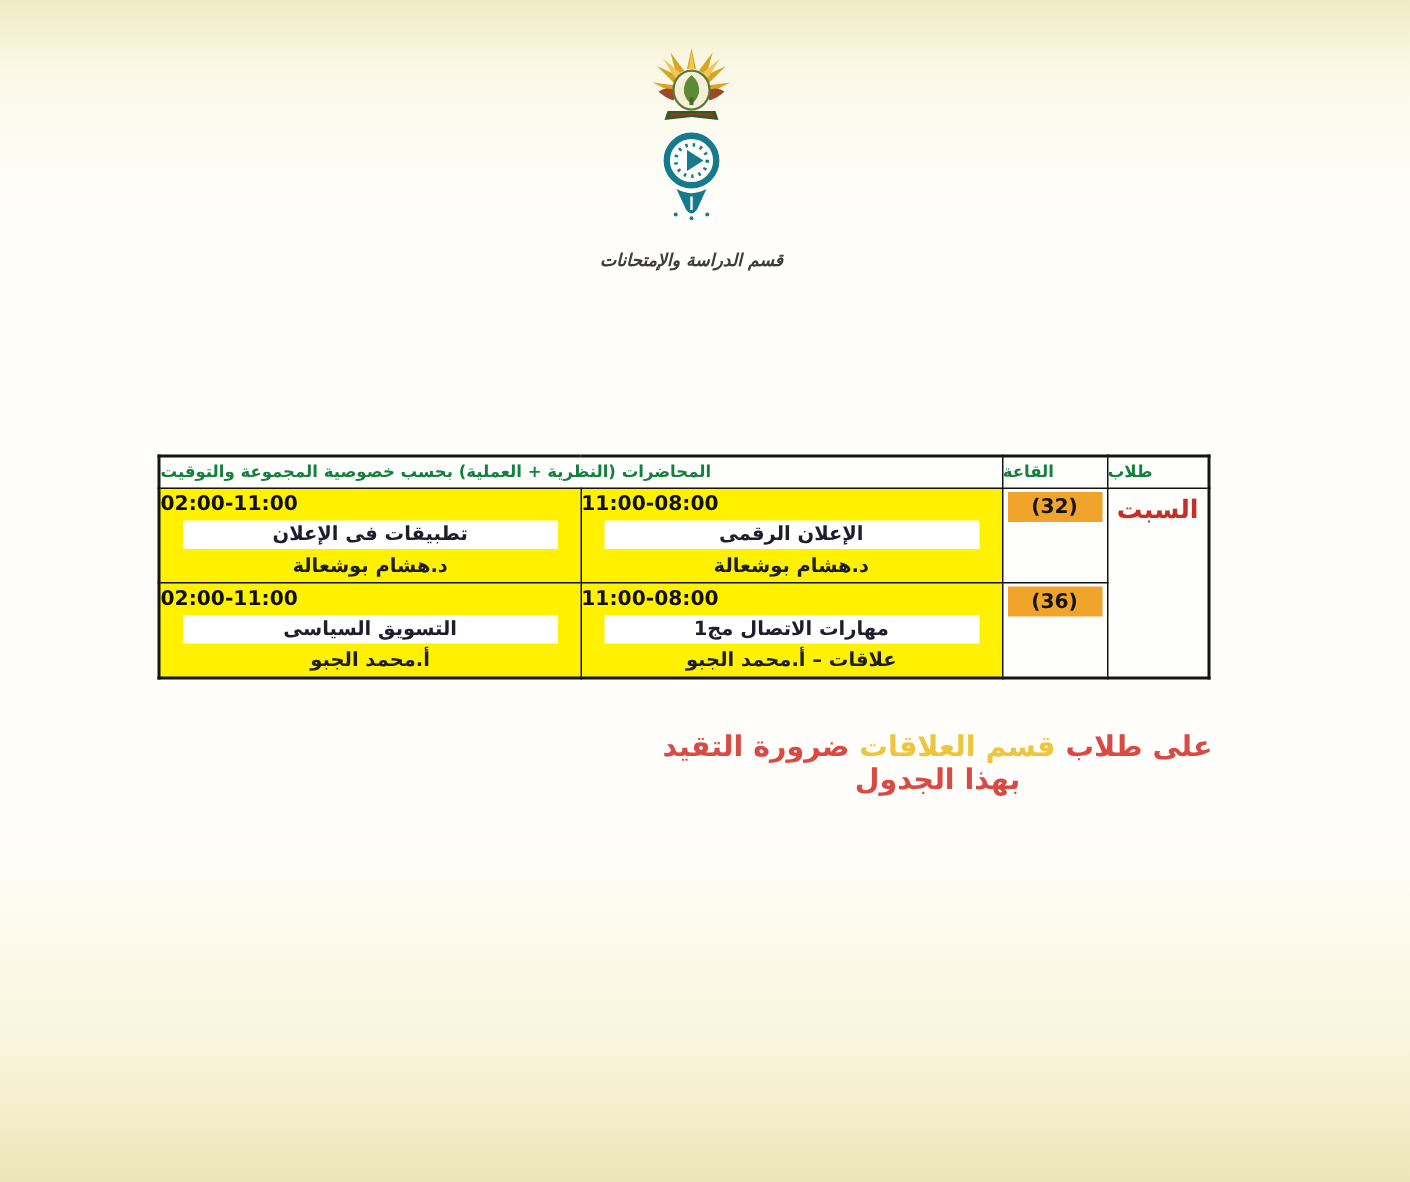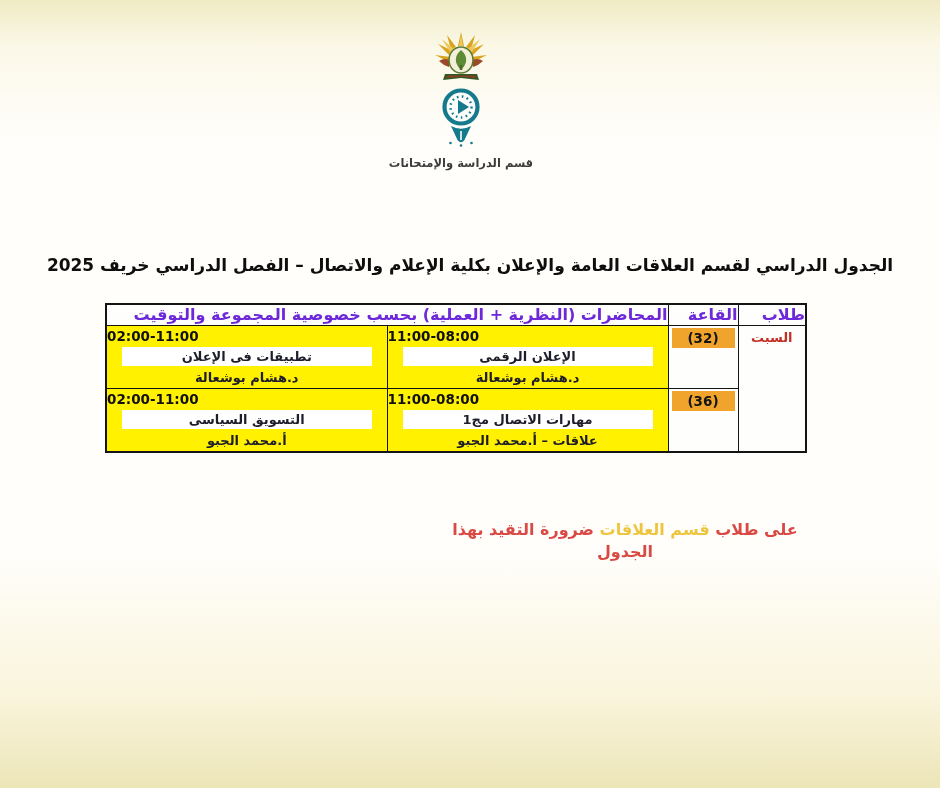--- a/index.html
+++ b/index.html
@@ -16,22 +16,23 @@
       #f0ebc4 0%, #fbf8e8 6%, #fffefb 18%,
       #fffefb 70%, #faf5dd 88%, #ece5b8 100%);
   }
   
   .logo-block {
     position:absolute; top:31px; left:0; width:940px;
     display:flex; flex-direction:column; align-items:center;
     transform:translateX(-9px);
   }
   .dept-label {
-    margin-top:9px; font-size:11.5px; font-weight:bold; color:#3c3c3c;
+    margin-top:19px; font-size:11.5px; font-weight:bold; color:#3c3c3c;
     direction:rtl;
+    font-style:italic;
   }
   
   .doc-title {
     position:absolute; top:255px; left:0; width:940px;
     text-align:center; direction:rtl;
     font-size:17px; font-weight:bold; color:#0e0e0e;
     letter-spacing:0;
   }
   
   table.schedule {
@@ -39,26 +40,26 @@
     width:700px; border-collapse:collapse; table-layout:fixed;
     direction:rtl;
     border:2px solid #141414;
   }
   table.schedule th, table.schedule td { border:1px solid #141414; }
   col.c-day  { width:68px; }
   col.c-room { width:70px; }
   col.c-slot { width:281px; }
   tr.head th {
     height:21px; background:#fefefd;
-    font-size:16px; font-weight:bold; color:#6d28d9;
-    text-align:right; vertical-align:middle;
+    font-size:11px; font-weight:bold; color:#15803d;
+    text-align:left; vertical-align:middle;
   }
   td.day-cell {
     background:#fefefd; vertical-align:top; text-align:center;
-    padding-top:4px; font-size:13px; font-weight:bold; color:#c33026;
+    padding-top:4px; font-size:17px; font-weight:bold; color:#c33026;
   }
   td.room-cell { background:#fefefd; vertical-align:top; padding:2px 3px; }
   .room-chip {
     background:#f1a42b; height:20px; line-height:20px;
     text-align:center; font-size:13.5px; font-weight:bold; color:#141414;
   }
   td.slot { background:#fff100; padding:0 0 2px 0; vertical-align:top; }
   tr.r1 td.slot, tr.r1 td.room-cell, tr.r1 td.day-cell { height:62px; }
   tr.r2 td.slot, tr.r2 td.room-cell { height:59px; }
   .slot-time {
@@ -76,22 +77,22 @@
   
   .note {
     position:absolute; top:487px; left:437px; width:376px; direction:rtl;
   }
   .note-heading {
     text-align:right; font-size:17.5px; font-weight:bold; color:#000;
     text-decoration:underline; text-underline-offset:3px;
     margin-bottom:6px;
   }
   .note-line {
-    text-align:center; font-size:16px; font-weight:bold;
-    color:#d94a44; line-height:22px;margin-top:32px;
+    text-align:center; font-size:19px; font-weight:bold;
+    color:#d94a44; line-height:22px;
   }
   .note-line .hl { color:#eec53e; }
 </style>
 </head>
 <body>
 
 <div class="page">
 
   <div class="logo-block">
     <svg width="56" height="54" viewBox="0 0 56 54">
@@ -133,21 +134,20 @@
       <path d="M13,39 Q23,44.5 33,39 L26.5,53 Q23,57.5 19.5,53 Z" fill="#147a8c"></path>
       <line x1="23" y1="44" x2="23" y2="53" stroke="#fdfdfa" stroke-width="1.6"></line>
       <circle cx="12.5" cy="56" r="1.3" fill="#147a8c"></circle>
       <circle cx="23" cy="58.5" r="1.3" fill="#147a8c"></circle>
       <circle cx="33.5" cy="56" r="1.3" fill="#147a8c"></circle>
     </svg>
 
     <div class="dept-label">قسم الدراسة والإمتحانات</div>
   </div>
 
-  <div class="doc-title">الجدول الدراسي لقسم العلاقات العامة والإعلان بكلية الإعلام والاتصال – الفصل الدراسي خريف 2025</div>
 
   <table class="schedule" dir="rtl">
     <colgroup>
       <col class="c-day">
         <col class="c-room">
         <col class="c-slot">
         <col class="c-slot">
     </colgroup>
     <tbody>
         <tr class="head">

